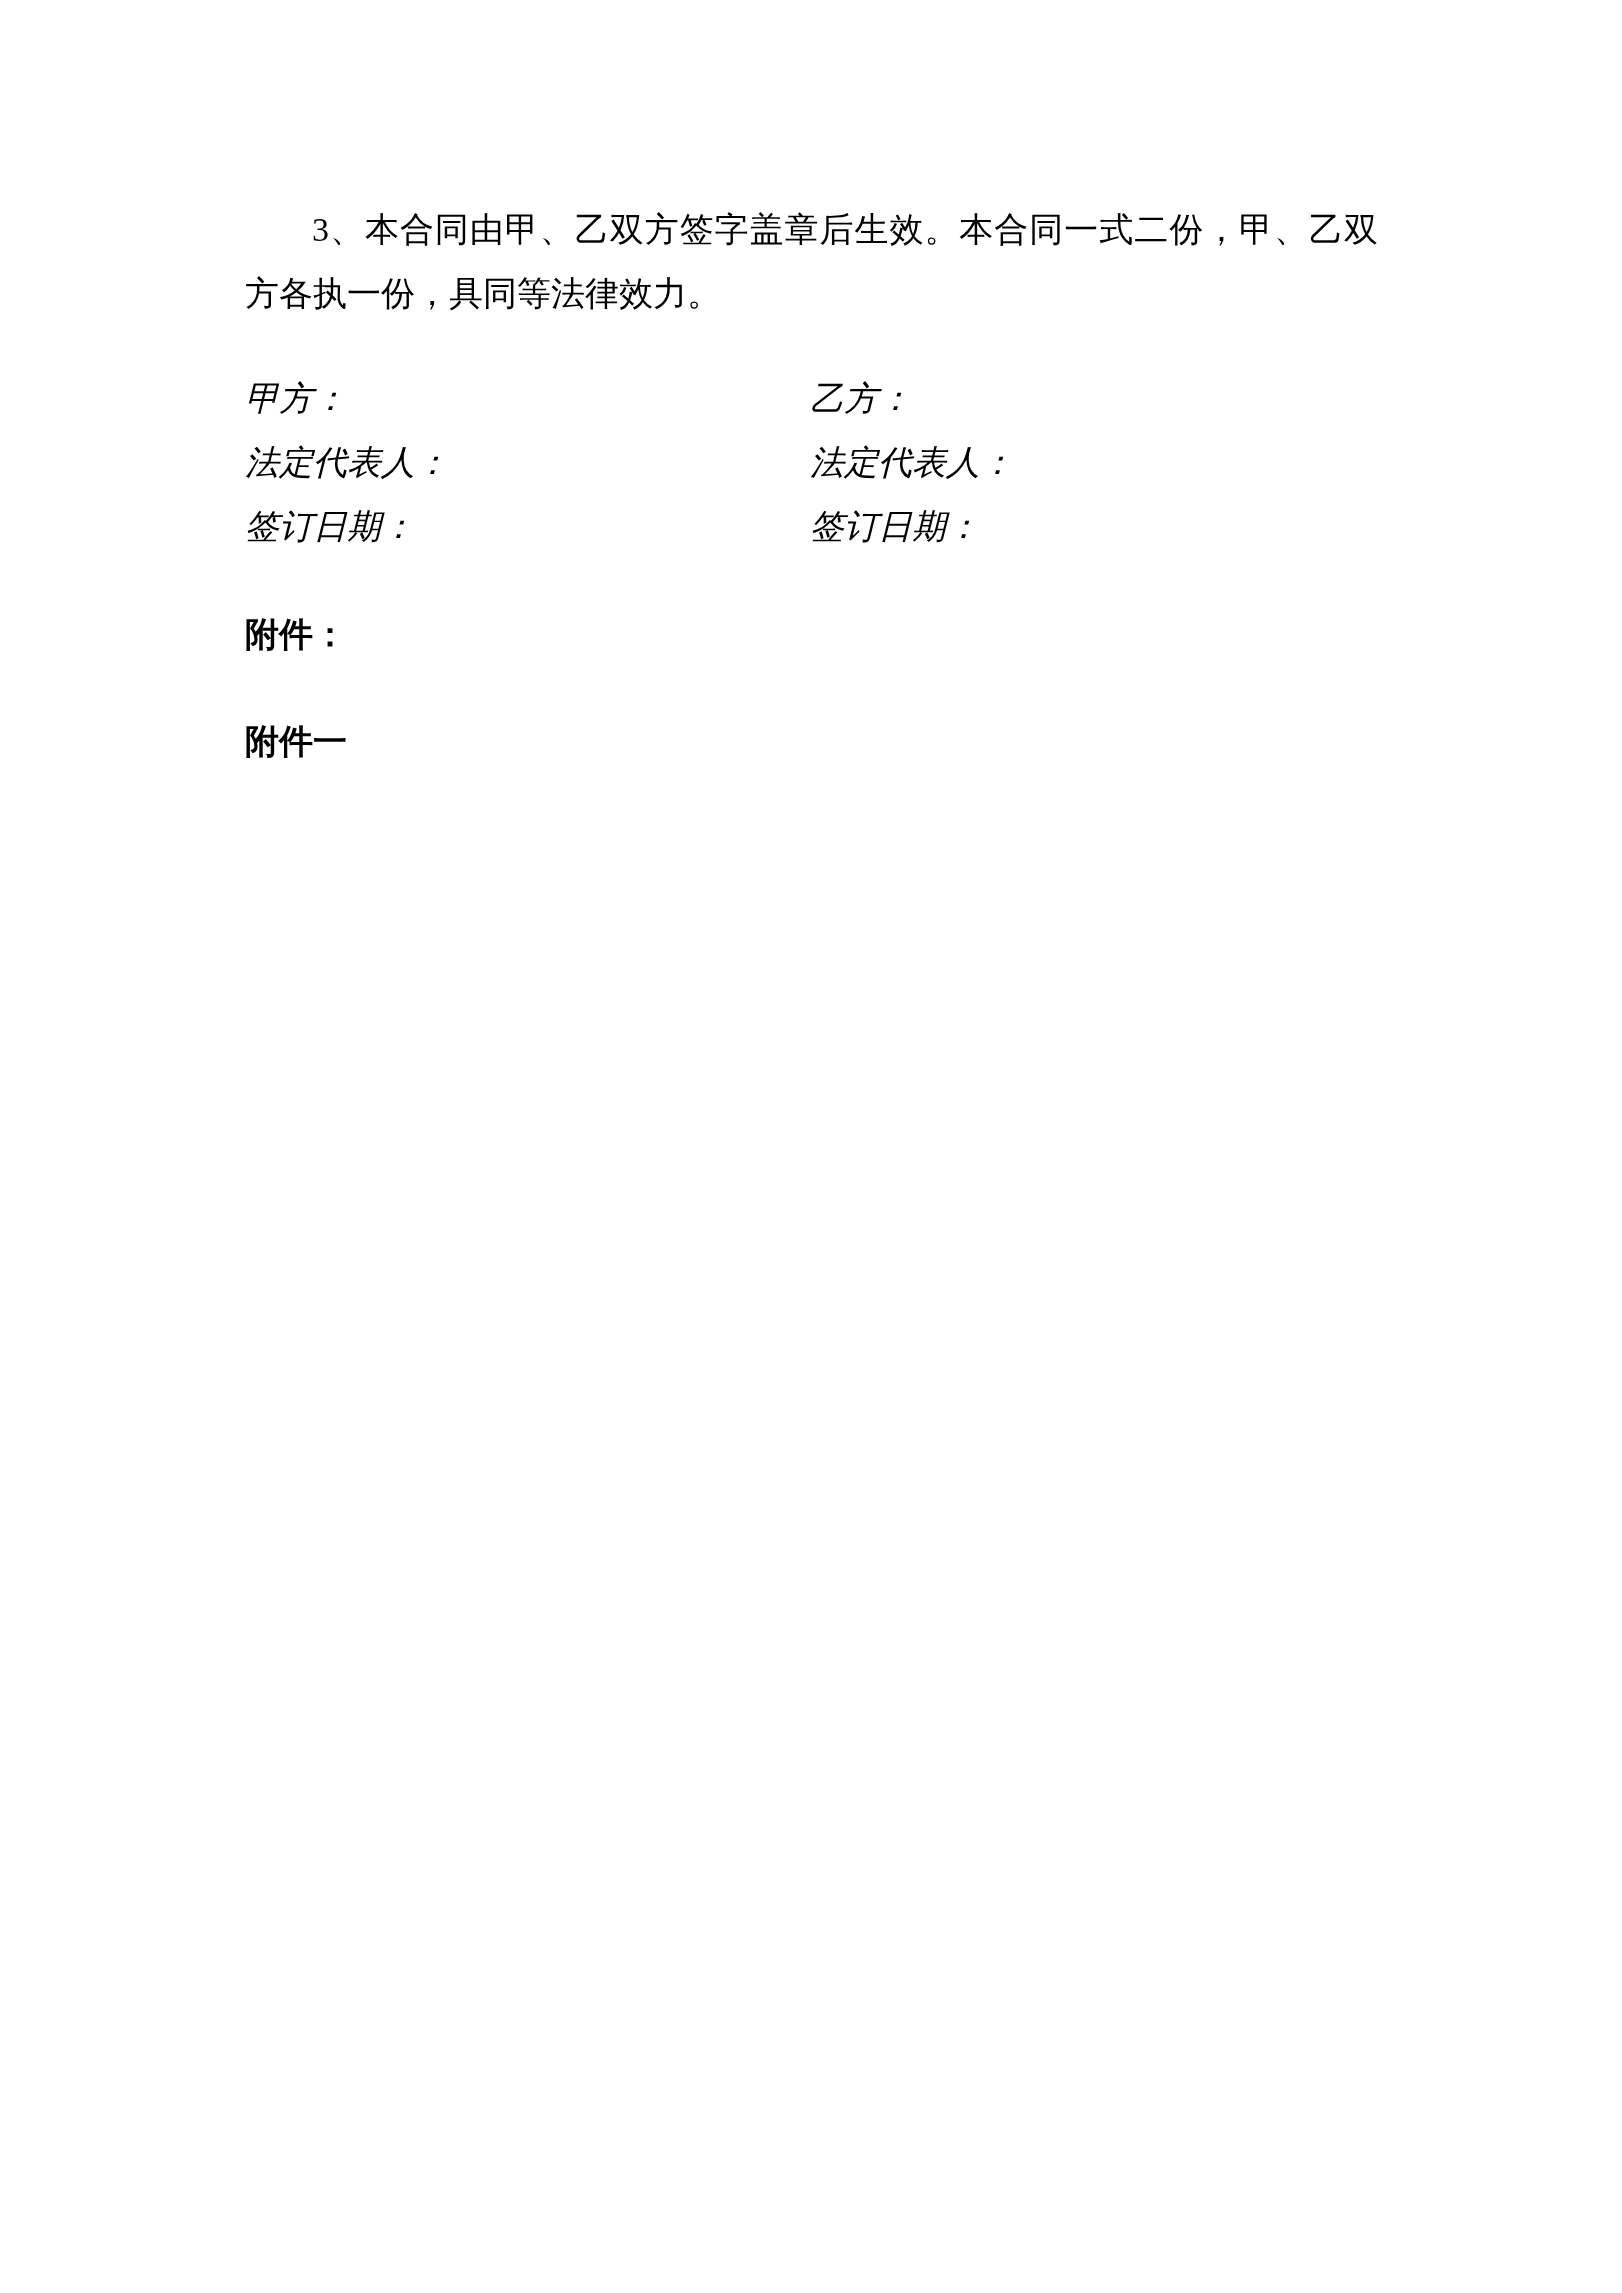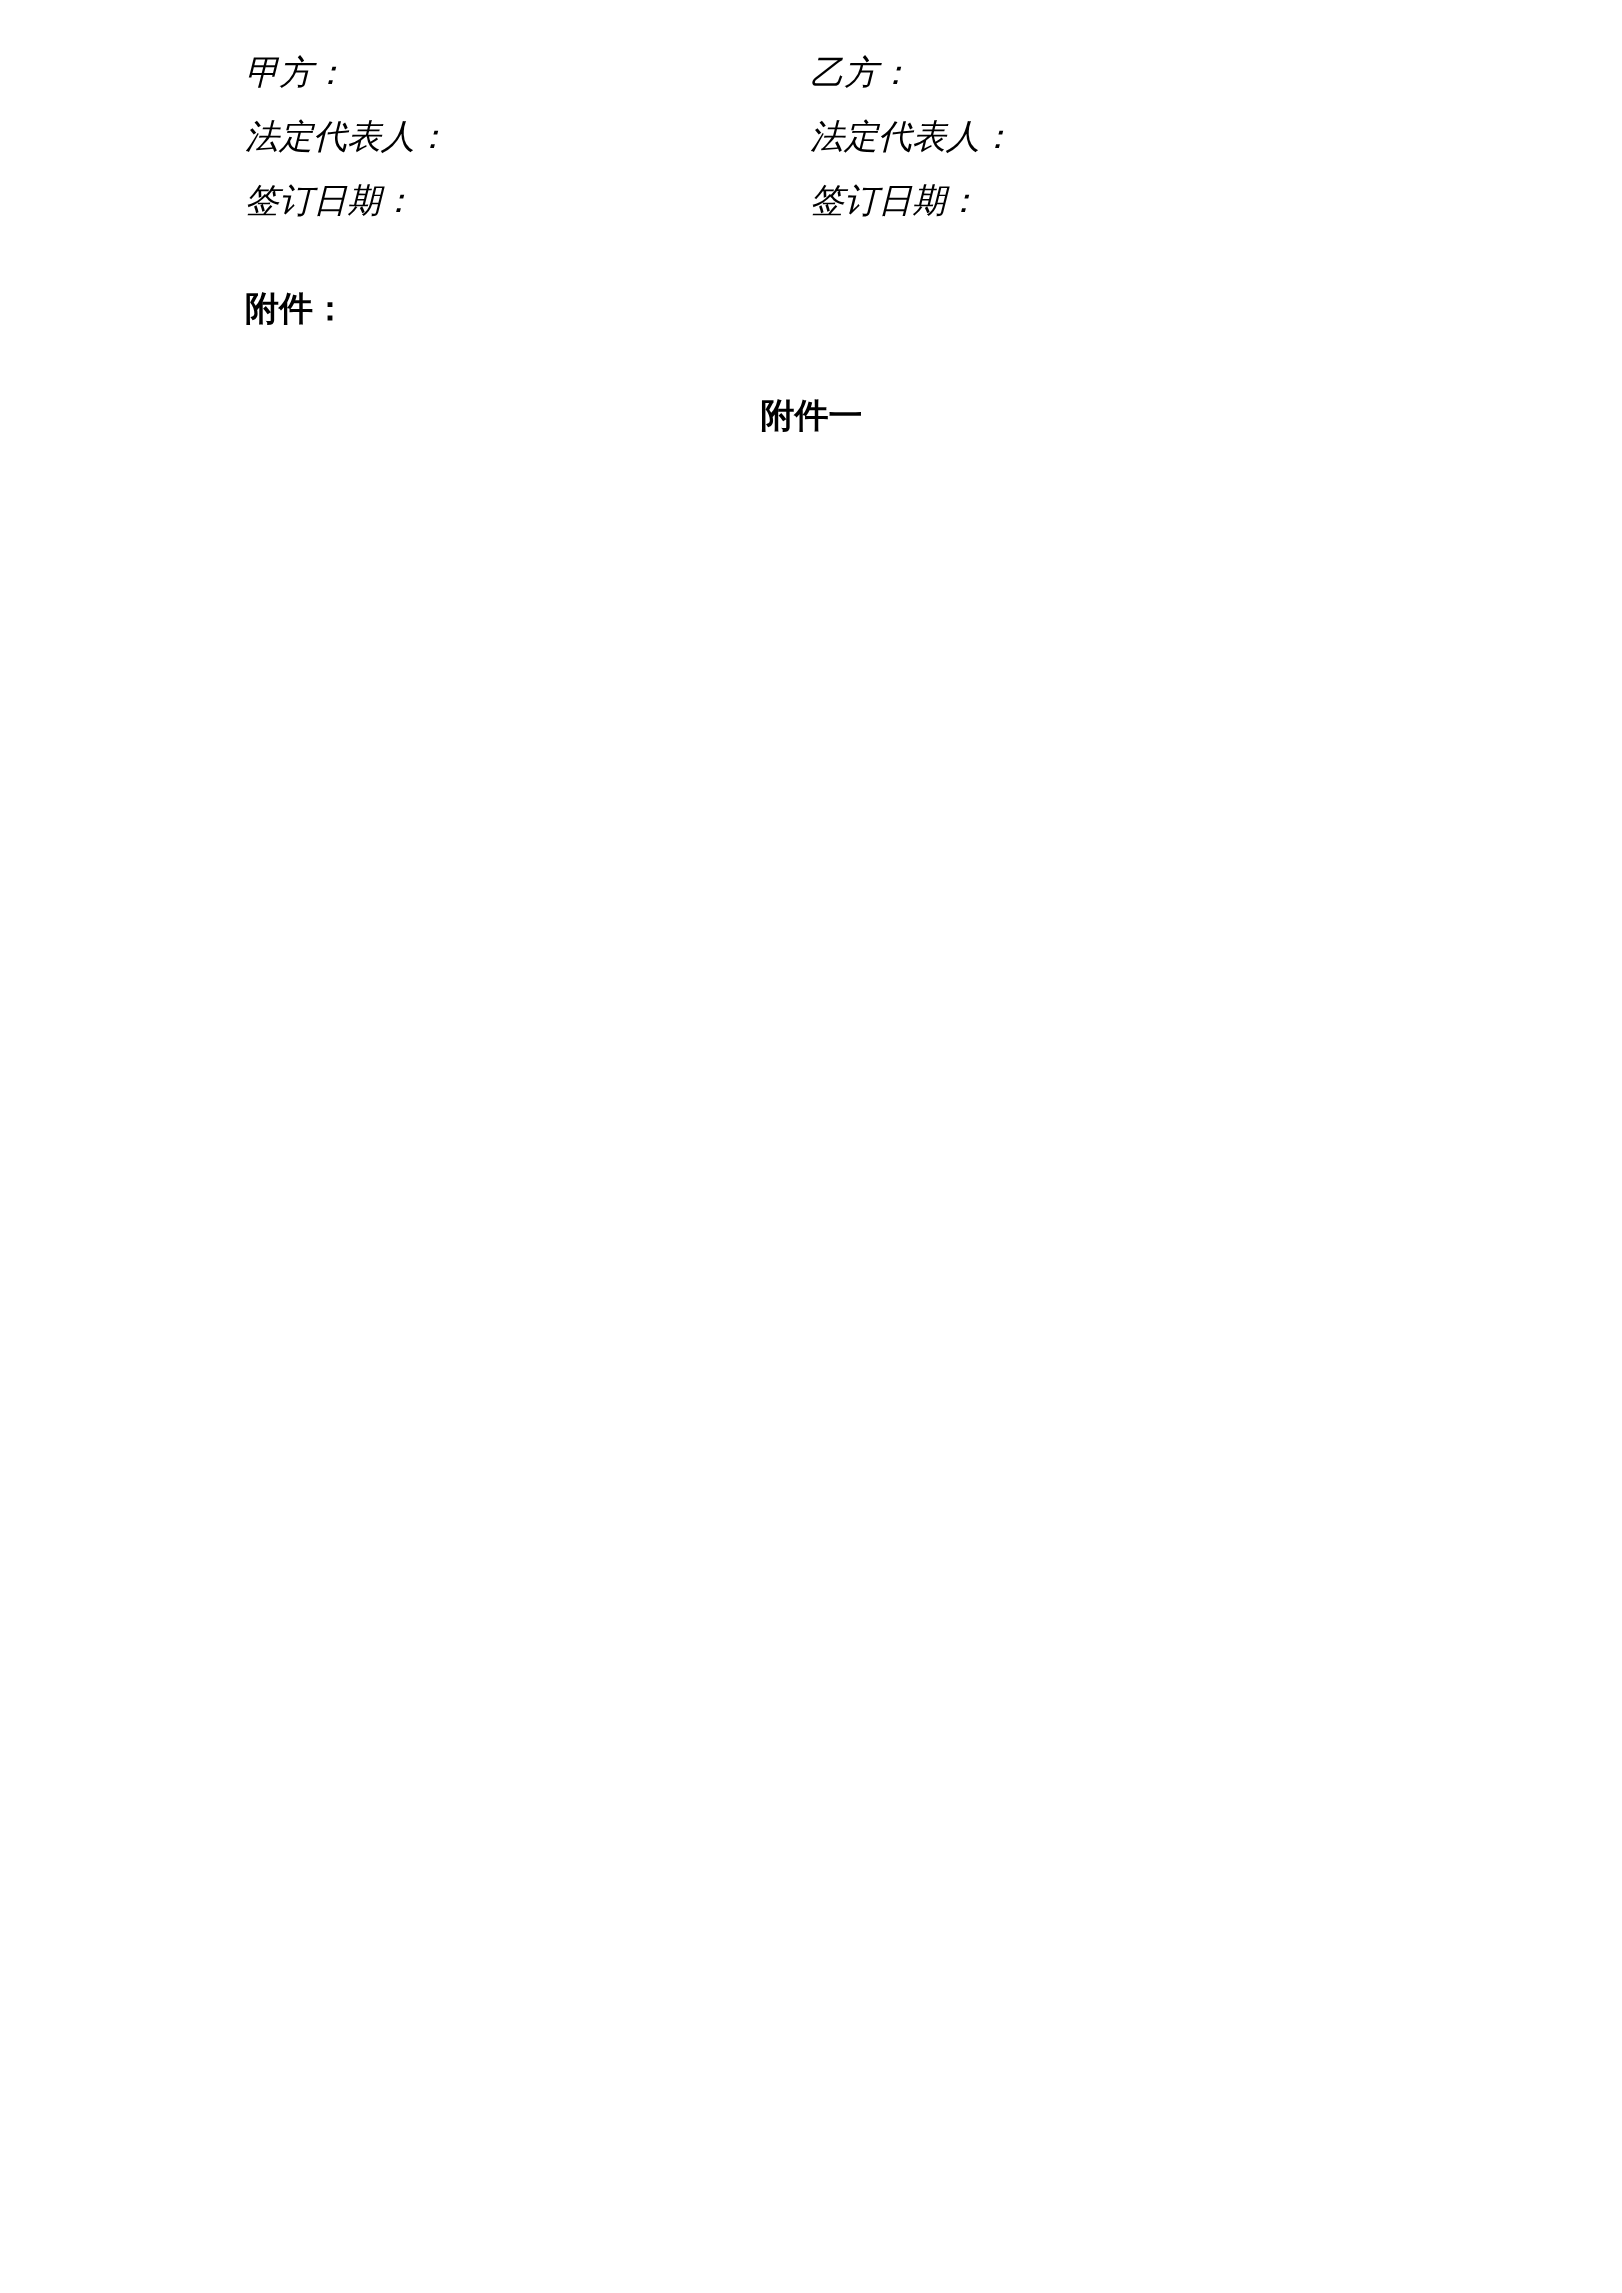--- a/index.html
+++ b/index.html
@@ -55,29 +55,29 @@
     margin-top: 44px;
     font-size: 34px;
     line-height: 64px;
     font-weight: bold;
   }
   .attachment-item {
     margin-top: 43px;
     font-size: 34px;
     line-height: 64px;
     font-weight: bold;
-    text-align: center;
   }
 </style>
 </head>
 <body>
 
 <div class="page">
   <div class="content">
 
+    <p class="clause">3、本合同由甲、乙双方签字盖章后生效。本合同一式二份，甲、乙双方各执一份，具同等法律效力。</p>
 
     <div class="signature-section">
       <div class="sig-col party-a">
         <div class="sig-line">甲方：</div>
         <div class="sig-line">法定代表人：</div>
         <div class="sig-line">签订日期：</div>
       </div>
       <div class="sig-col party-b">
         <div class="sig-line">乙方：</div>
         <div class="sig-line">法定代表人：</div>

